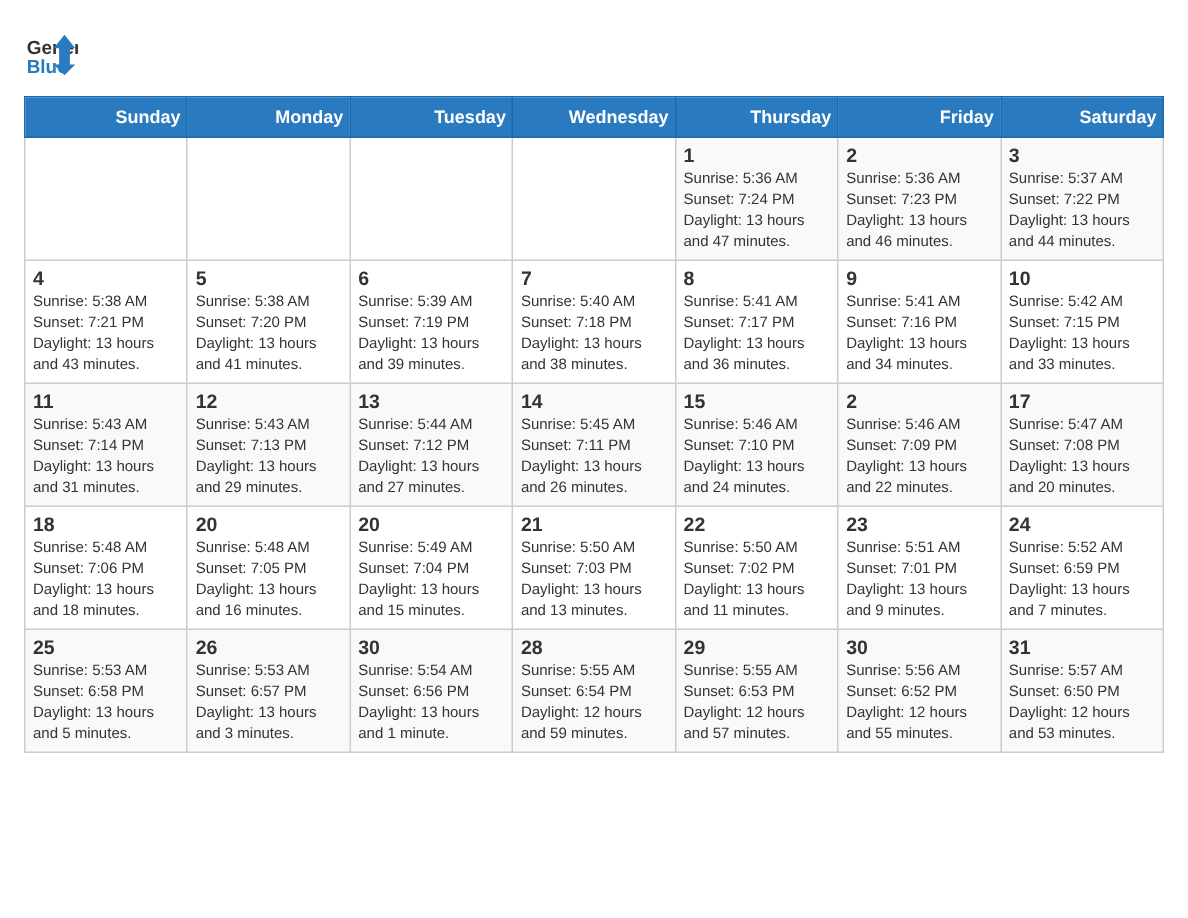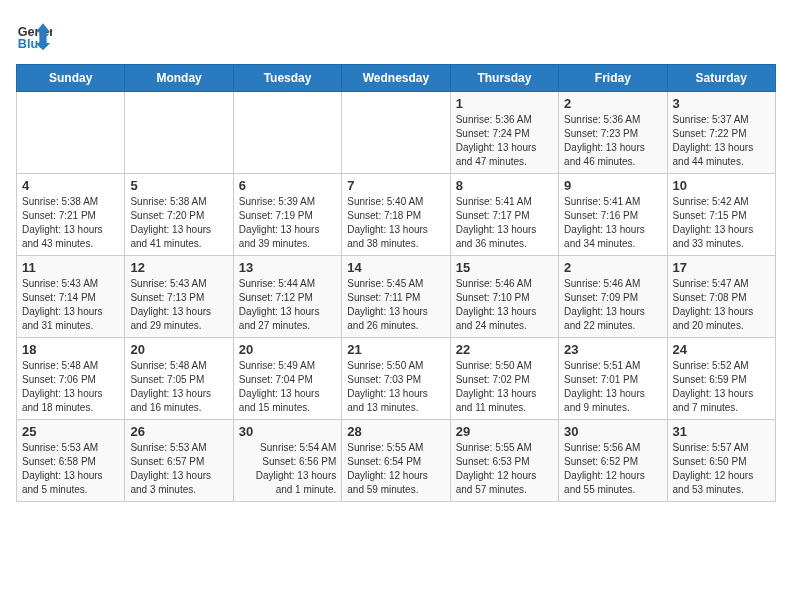--- a/index.html
+++ b/index.html
@@ -48,21 +48,21 @@
       width: 100%;
       border-collapse: collapse;
       table-layout: fixed;
     }
     thead th {
       background-color: #2a7abf;
       color: #fff;
       font-size: 12px;
       font-weight: bold;
       padding: 6px 4px;
-      text-align: center;
+      text-align: right;
       border: 1px solid #1a6aaf;
     }
     tbody tr {
       height: 80px;
     }
     tbody td {
       border: 1px solid #ccc;
       vertical-align: top;
       padding: 4px 5px;
       font-size: 10px;
@@ -311,21 +311,21 @@
         </td>
         <td>
           <span class="day-num">26</span>
           <div class="day-info" style="white-space: pre-line;">Sunrise: 5:53 AM
 Sunset: 6:57 PM
 Daylight: 13 hours
 and 3 minutes.</div>
         </td>
         <td>
           <span class="day-num">30</span>
-          <div class="day-info" style="white-space: pre-line; text-align: right;">Sunrise: 5:54 AM
+          <div class="day-info" style="white-space: pre-line;">Sunrise: 5:54 AM
 Sunset: 6:56 PM
 Daylight: 13 hours
 and 1 minute.</div>
         </td>
         <td>
           <span class="day-num">28</span>
           <div class="day-info" style="white-space: pre-line;">Sunrise: 5:55 AM
 Sunset: 6:54 PM
 Daylight: 12 hours
 and 59 minutes.</div>

